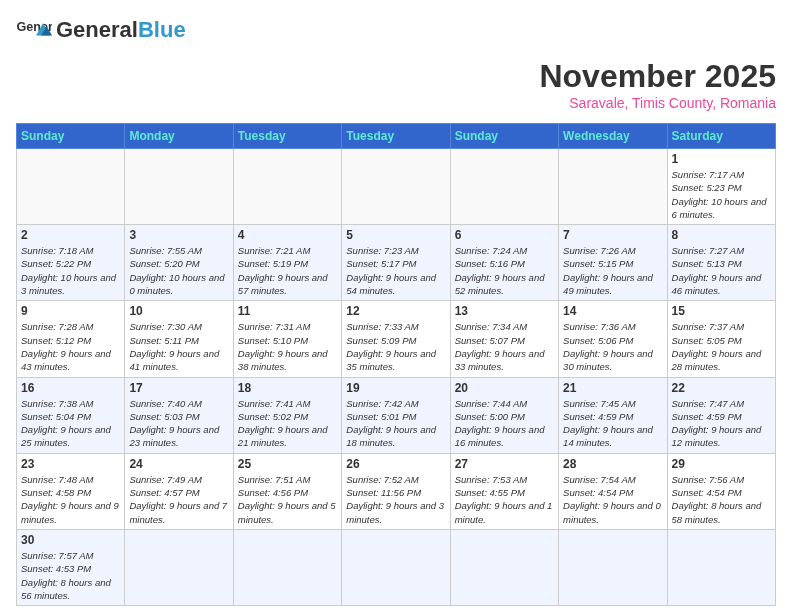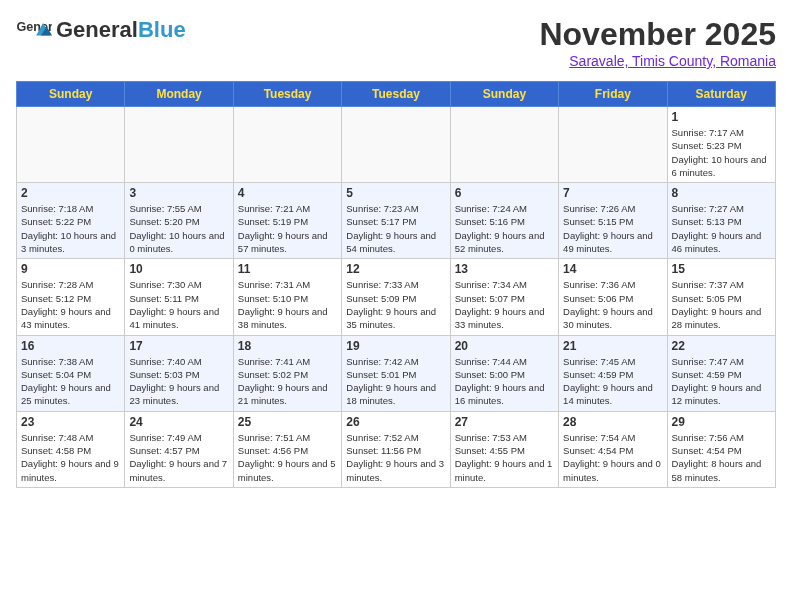--- a/index.html
+++ b/index.html
@@ -25,38 +25,38 @@
       width: 36px;
       height: 28px;
     }
     .title-area {
       text-align: right;
     }
     .month-title {
       font-size: 32px;
       font-weight: bold;
       color: #333;
+      margin-top: 42px;
     }
     .subtitle {
       font-size: 14px;
-      color: #6d28d9;
-      text-decoration: underline;
+      color: #ec4899;
     }
     .calendar {
       width: 100%;
       border-collapse: collapse;
       border: 1px solid #ccc;
     }
     .calendar th {
       background-color: #3366cc;
-      color: #fde047;
+      color: #5eead4;
       font-size: 12px;
       font-weight: bold;
       padding: 5px 4px;
-      text-align: center;
+      text-align: left;
       border: 1px solid #5588dd;
     }
     .calendar td {
       vertical-align: top;
       width: 14.28%;
       border: 1px solid #ccc;
       padding: 3px 4px;
       font-size: 10px;
       color: #333;
       background: #fff;
@@ -68,20 +68,21 @@
     .day-number {
       font-size: 12px;
       font-weight: bold;
       display: block;
       margin-bottom: 2px;
     }
     .day-info {
       font-size: 9.5px;
       line-height: 1.4;
       color: #333;
+      font-style: italic;
     }
     .alt-row td {
       background: #f0f4ff;
     }
     .alt-row td.empty {
       background: #f0f4ff;
     }
   </style>
 </head>
 <body>
@@ -106,21 +107,21 @@
 </div>
 
 <table class="calendar">
   <thead>
     <tr>
     <th>Sunday</th>
         <th>Monday</th>
         <th>Tuesday</th>
         <th>Tuesday</th>
         <th>Sunday</th>
-        <th>Friday</th>
+        <th>Wednesday</th>
         <th>Saturday</th>
       </tr>
   </thead>
   <tbody id="calendar-body">
   <tr>
         <td class="empty"></td>
         <td class="empty"></td>
         <td class="empty"></td>
         <td class="empty"></td>
         <td class="empty"></td>
@@ -330,14 +331,29 @@
 and 0 minutes.</div>
         </td>
         <td>
           <span class="day-number">29</span>
           <div class="day-info">Sunrise: 7:56 AM
 Sunset: 4:54 PM
 Daylight: 8 hours
 and 58 minutes.</div>
         </td>
       </tr>
+      <tr class="alt-row">
+        <td>
+          <span class="day-number">30</span>
+          <div class="day-info">Sunrise: 7:57 AM
+Sunset: 4:53 PM
+Daylight: 8 hours
+and 56 minutes.</div>
+        </td>
+        <td class="empty"></td>
+        <td class="empty"></td>
+        <td class="empty"></td>
+        <td class="empty"></td>
+        <td class="empty"></td>
+        <td class="empty"></td>
+      </tr>
     </tbody>
 </table>
 
 </body></html>

